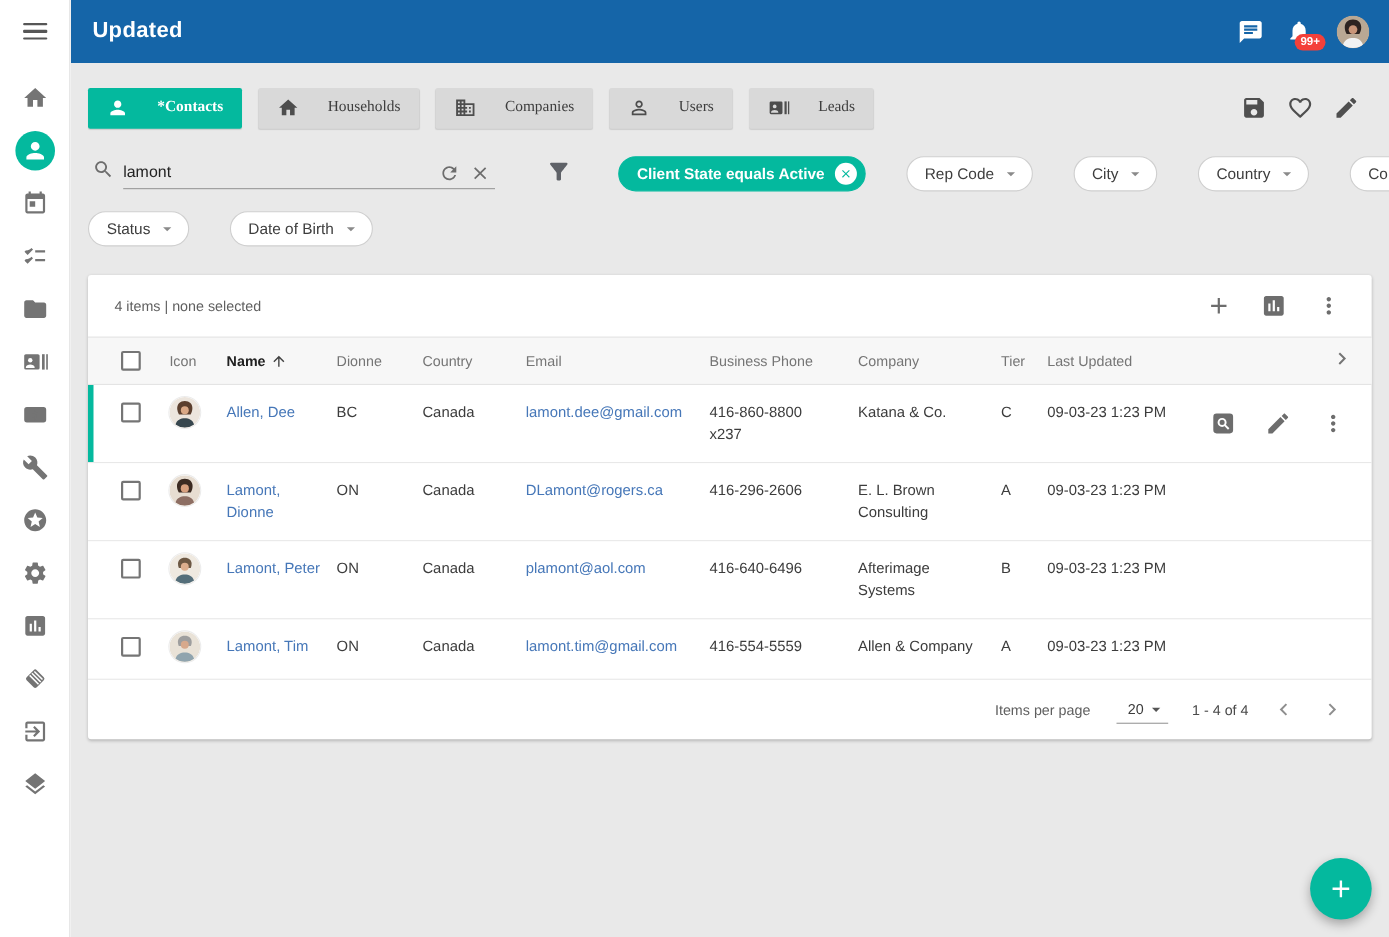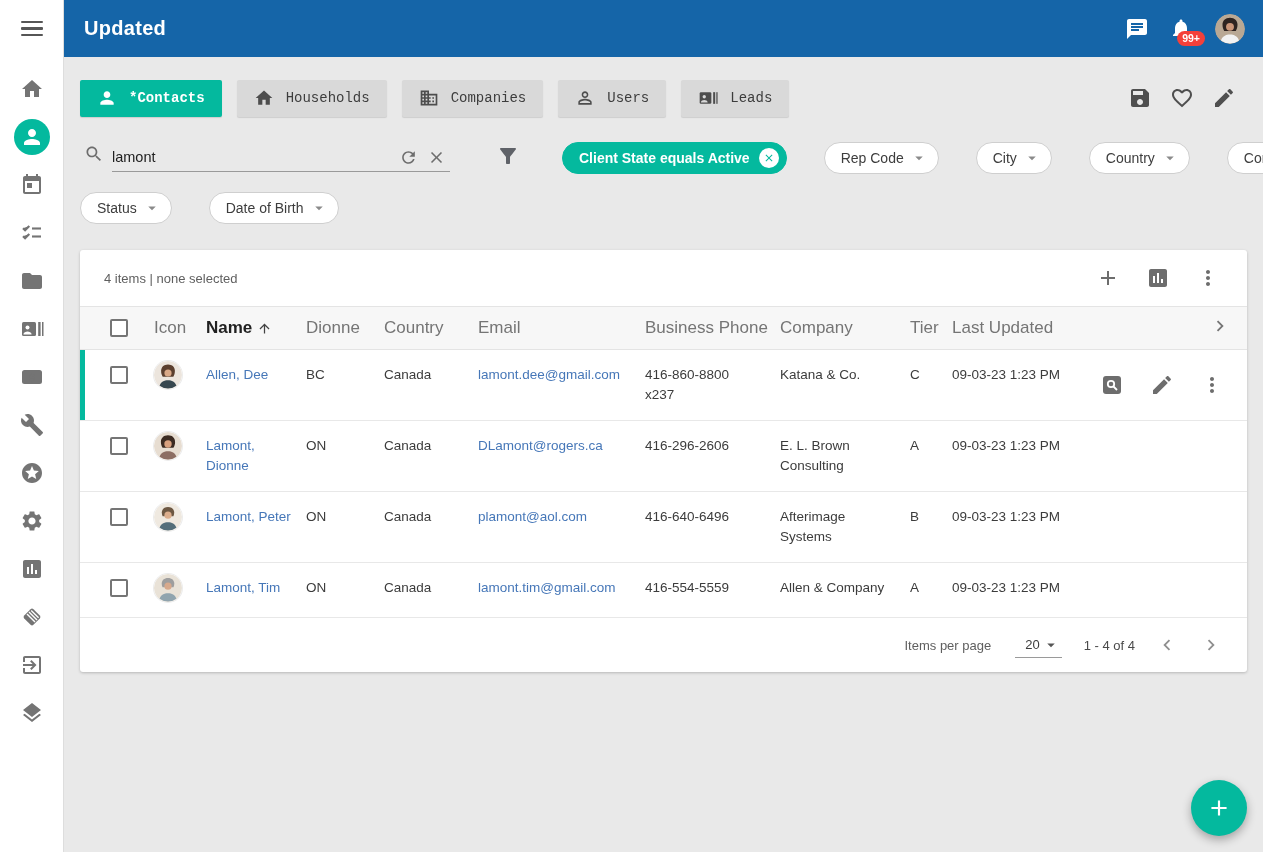--- a/index.html
+++ b/index.html
@@ -33,23 +33,23 @@
   .badge { position:absolute; top:-2px; right:-2px; background:#f4403a; color:#fff;
     font-size:10.5px; font-weight:700; border-radius:10px; padding:2.5px 5px; line-height:1;margin-top:24px; }
   .avatar-wrap { width:30px; height:30px; border-radius:50%; overflow:hidden; margin-left:12px; cursor:pointer; }
   .avatar-wrap svg, .row-avatar svg { display:block; width:100%; height:100%; }
 
   
   .content { position:absolute; left:64px; top:57px; width:1199px; height:795px; }
 
   
   .tabrow { display:flex; align-items:center; padding:21px 18px 0 16px; }
-  .tabbtn { height:37px; display:flex; align-items:center; gap:12px; padding:0 17px;
+  .tabbtn { height:37px; display:flex; align-items:center; gap:26px; padding:0 17px;
     background:#d9d9d9; border:none; border-radius:2px; margin-right:15px;
-    font-family:Liberation Mono, monospace; font-size:14px; color:#3d3d3d; cursor:pointer;
+    font-family:Liberation Serif, serif; font-size:14px; color:#3d3d3d; cursor:pointer;
     box-shadow:0 1px 1px rgba(0,0,0,.12); }
   .tabbtn svg { width:20px; height:20px; fill:#4d4d4d; }
   .tabbtn.active { background:var(--teal); color:#fff; font-weight:600; }
   .tabbtn.active svg { fill:#fff; }
   .tr-spacer { flex:1; }
   .ghosticon { width:42px; height:40px; display:flex; align-items:center; justify-content:center; cursor:pointer; }
   .ghosticon svg { width:24px; height:24px; fill:#4f4f4f; }
 
   
   .filterrow { display:flex; align-items:center; padding:0 18px 0 16px; margin-top:23px; height:34px;gap:20px; }
@@ -81,21 +81,21 @@
   .summary { font-size:13px; color:#5f5f5f; }
   .ct-spacer { flex:1; }
   .ct-ic { width:50px; height:40px; display:flex; align-items:center; justify-content:center; cursor:pointer; }
   .ct-ic svg { width:24px; height:24px; fill:#6d6d6d; }
 
   .tgrid { display:grid;
     grid-template-columns:44px 52px 100px 78px 94px 167px 135px 130px 42px 150px 1fr;
     padding-left:30px; padding-right:16px; align-items:start; }
   .thead { background:#f7f7f7; border-top:1px solid #e4e4e4; border-bottom:1px solid #e4e4e4;
     height:44px; align-items:center; }
-  .th { font-size:17px; color:#757575; padding-right:10px; display:flex; align-items:center; cursor:pointer; }
+  .th { font-size:13px; color:#757575; padding-right:10px; display:flex; align-items:center; cursor:pointer; }
   .th.sorted { color:#212121; font-weight:700; }
   .th.sorted svg { width:15px; height:15px; fill:#424242; margin-left:5px; }
   .th-exp { justify-self:end; cursor:pointer; }
   .th-exp svg { width:22px; height:22px; fill:#757575; }
 
   .trow { position:relative; border-bottom:1px solid #e8e8e8; padding-top:15px; padding-bottom:15px; min-height:48px; }
   .trow.selected::before { content:""; position:absolute; left:0; top:0; bottom:0; width:5px; background:var(--teal); }
   .cell { font-size:13.5px; color:#3c3c3c; line-height:20px; padding-right:14px; word-break:normal; }
   .cell.link { color:var(--link); cursor:pointer; }
   .cb { width:18px; height:18px; border:2px solid #757575; border-radius:2px; background:#fff;

